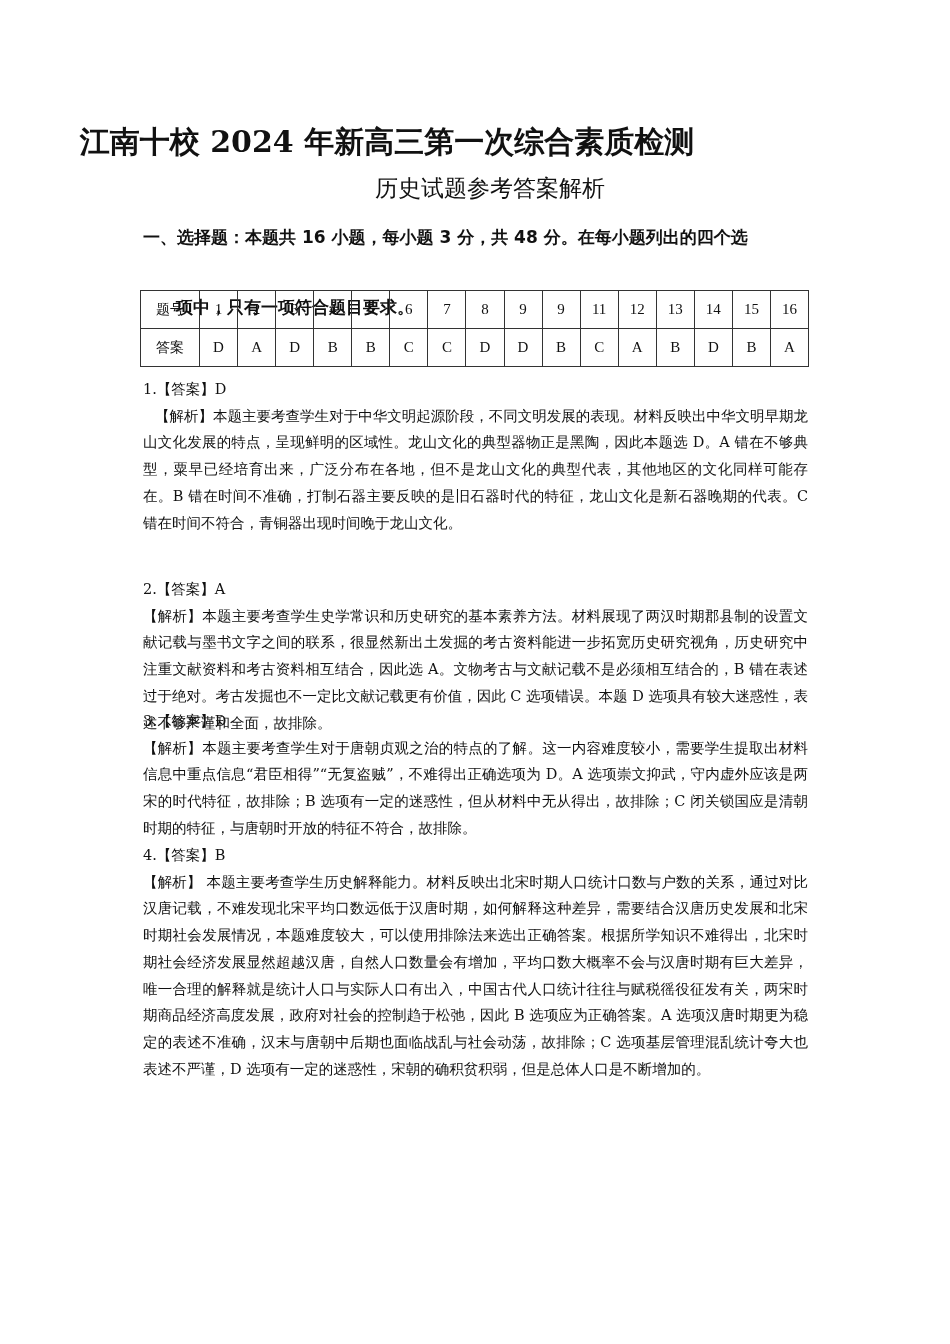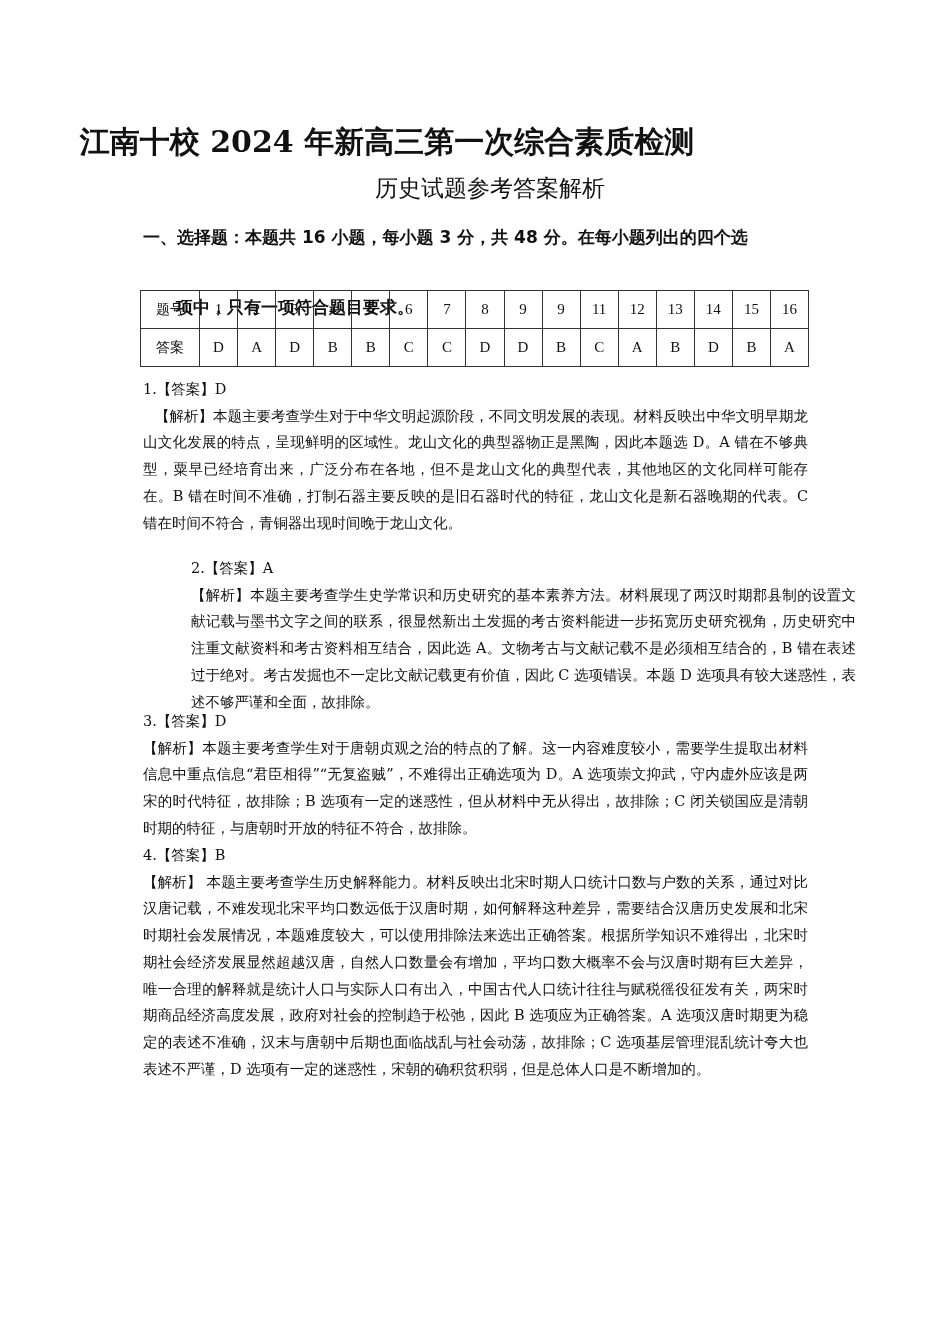--- a/index.html
+++ b/index.html
@@ -93,21 +93,21 @@
       <td>A</td>
     </tr>
   </tbody>
     </table>
 
   <div class="item" style="top:376px;">
     <p class="ans-line">1.【答案】D</p>
     <p class="ind">【解析】本题主要考查学生对于中华文明起源阶段，不同文明发展的表现。材料反映出中华文明早期龙山文化发展的特点，呈现鲜明的区域性。龙山文化的典型器物正是黑陶，因此本题选 D。A 错在不够典型，粟早已经培育出来，广泛分布在各地，但不是龙山文化的典型代表，其他地区的文化同样可能存在。B 错在时间不准确，打制石器主要反映的是旧石器时代的特征，龙山文化是新石器晚期的代表。C 错在时间不符合，青铜器出现时间晚于龙山文化。</p>
   </div>
 
-  <div class="item" style="top:555px;margin-left:48px;">
+  <div class="item" style="top:576px;">
     <p class="ans-line">2.【答案】A</p>
     <p>【解析】本题主要考查学生史学常识和历史研究的基本素养方法。材料展现了两汉时期郡县制的设置文献记载与墨书文字之间的联系，很显然新出土发掘的考古资料能进一步拓宽历史研究视角，历史研究中注重文献资料和考古资料相互结合，因此选 A。文物考古与文献记载不是必须相互结合的，B 错在表述过于绝对。考古发掘也不一定比文献记载更有价值，因此 C 选项错误。本题 D 选项具有较大迷惑性，表述不够严谨和全面，故排除。</p>
   </div>
 
   <div class="item" style="top:708px;">
     <p class="ans-line">3.【答案】D</p>
     <p>【解析】本题主要考查学生对于唐朝贞观之治的特点的了解。这一内容难度较小，需要学生提取出材料信息中重点信息“君臣相得”“无复盗贼”，不难得出正确选项为 D。A 选项崇文抑武，守内虚外应该是两宋的时代特征，故排除；B 选项有一定的迷惑性，但从材料中无从得出，故排除；C 闭关锁国应是清朝时期的特征，与唐朝时开放的特征不符合，故排除。</p>
   </div>
 
   <div class="item" style="top:842px;">

